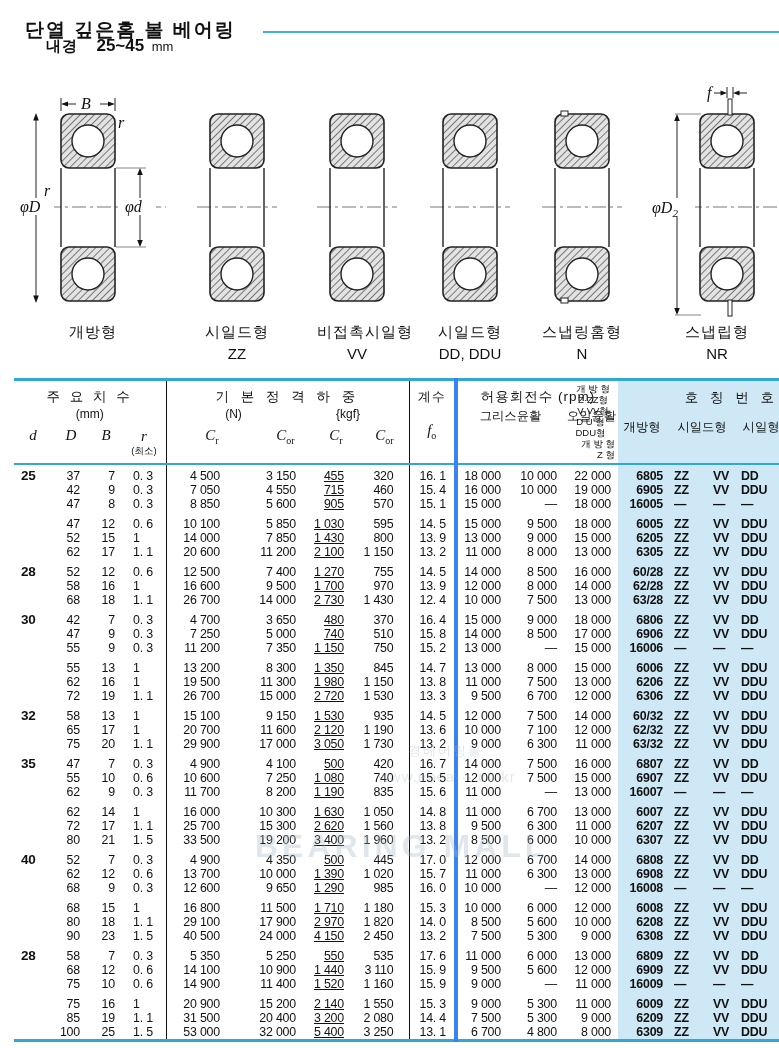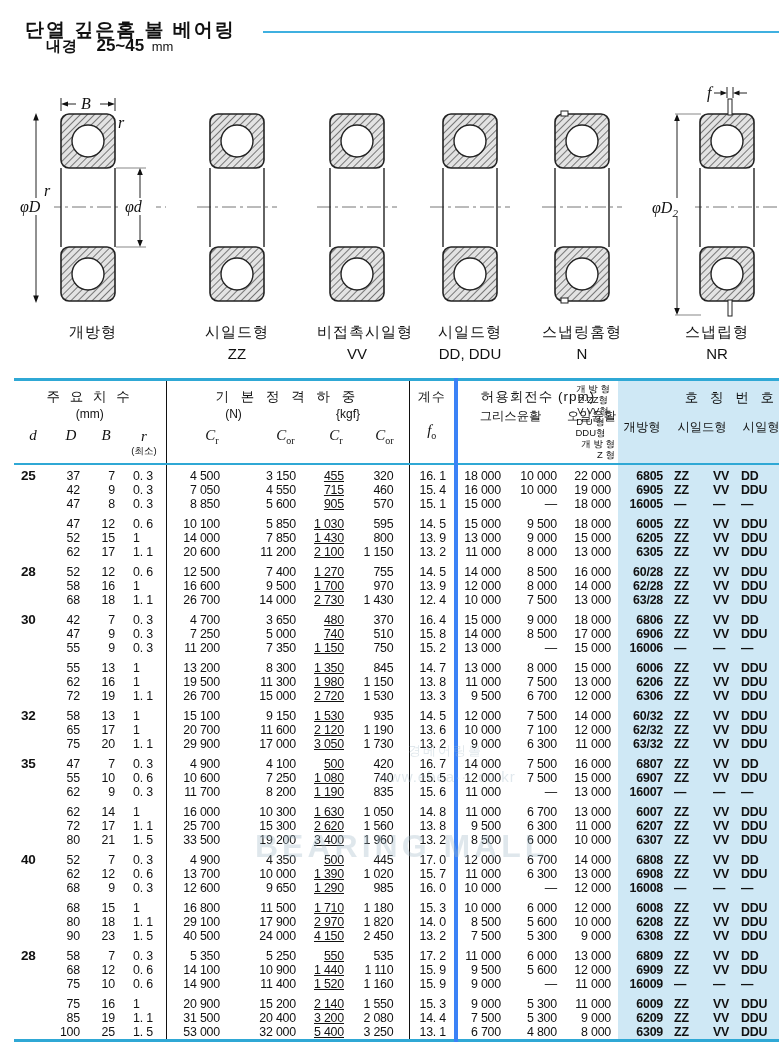--- a/index.html
+++ b/index.html
@@ -872,38 +872,38 @@
       <tbody class="grp">
         <tr>
           <td class="c0">28</td>
           <td class="c1">58</td>
           <td class="c2">7</td>
           <td class="c3 b-r1">0. 3</td>
           <td class="c4">5 350</td>
           <td class="c5">5 250</td>
           <td class="c6">550</td>
           <td class="c7 b-r1">535</td>
-          <td class="c8 b-r2">17. 2</td>
+          <td class="c8 b-r2">17. 6</td>
           <td class="c9">11 000</td>
           <td class="c10">6 000</td>
           <td class="c11">13 000</td>
           <td class="c12 hl">6809</td>
           <td class="c13 hl">ZZ</td>
           <td class="c14 hl">VV</td>
           <td class="c15 hl">DD</td>
         </tr>
         <tr>
           <td class="c0"></td>
           <td class="c1">68</td>
           <td class="c2">12</td>
           <td class="c3 b-r1">0. 6</td>
           <td class="c4">14 100</td>
           <td class="c5">10 900</td>
           <td class="c6">1 440</td>
-          <td class="c7 b-r1">1 110</td>
+          <td class="c7 b-r1">3 110</td>
           <td class="c8 b-r2">15. 9</td>
           <td class="c9">9 500</td>
           <td class="c10">5 600</td>
           <td class="c11">12 000</td>
           <td class="c12 hl">6909</td>
           <td class="c13 hl">ZZ</td>
           <td class="c14 hl">VV</td>
           <td class="c15 hl">DDU</td>
         </tr>
         <tr>

